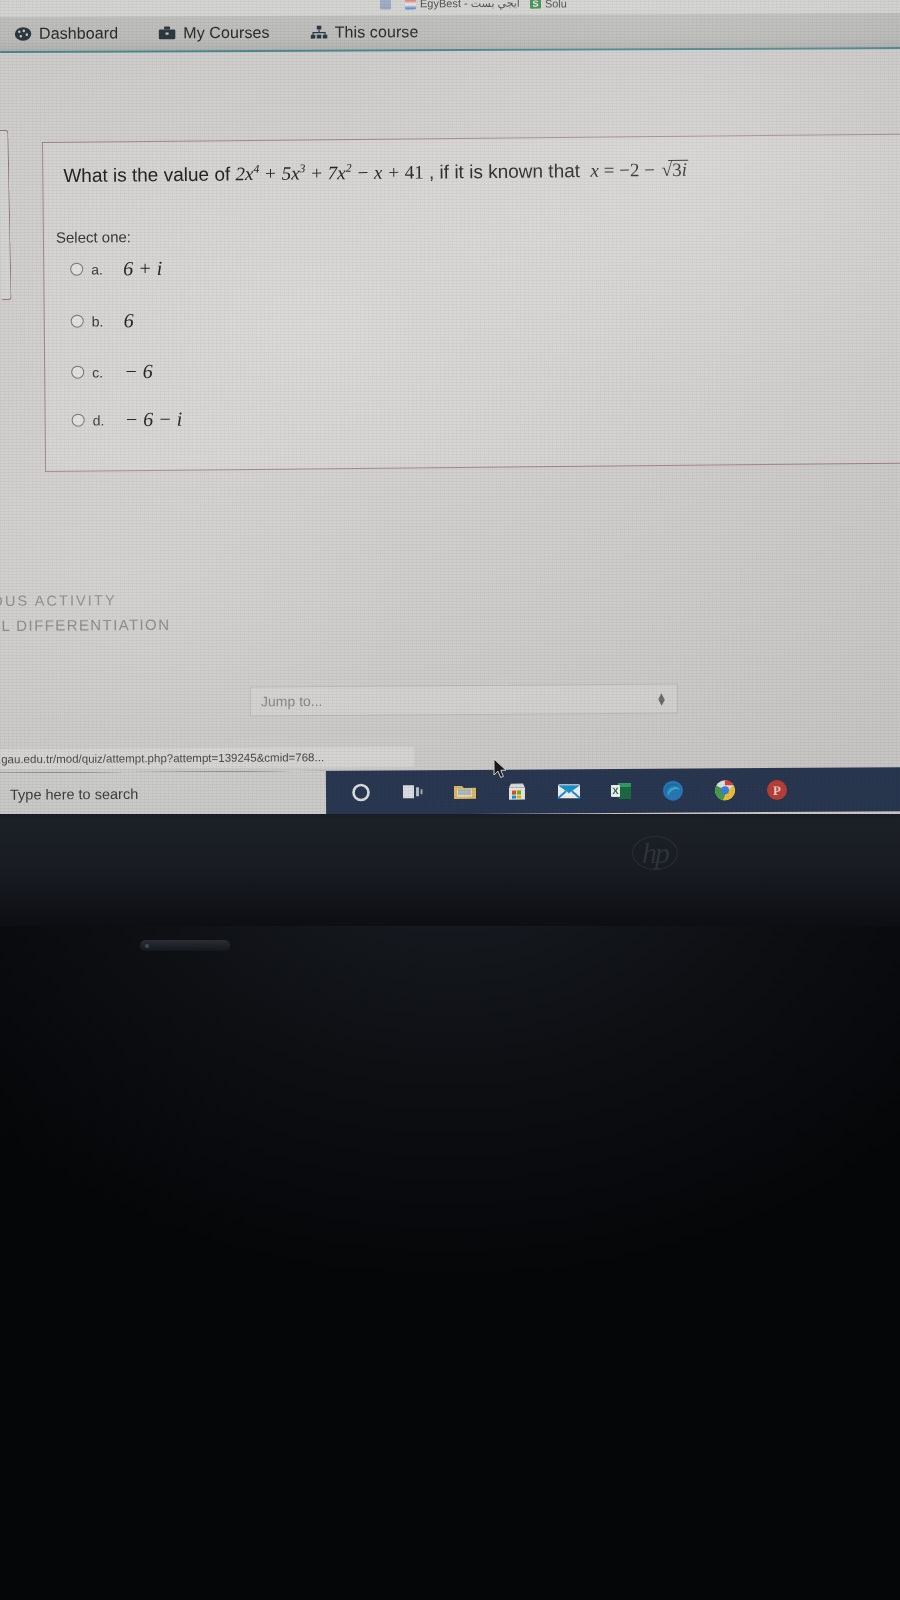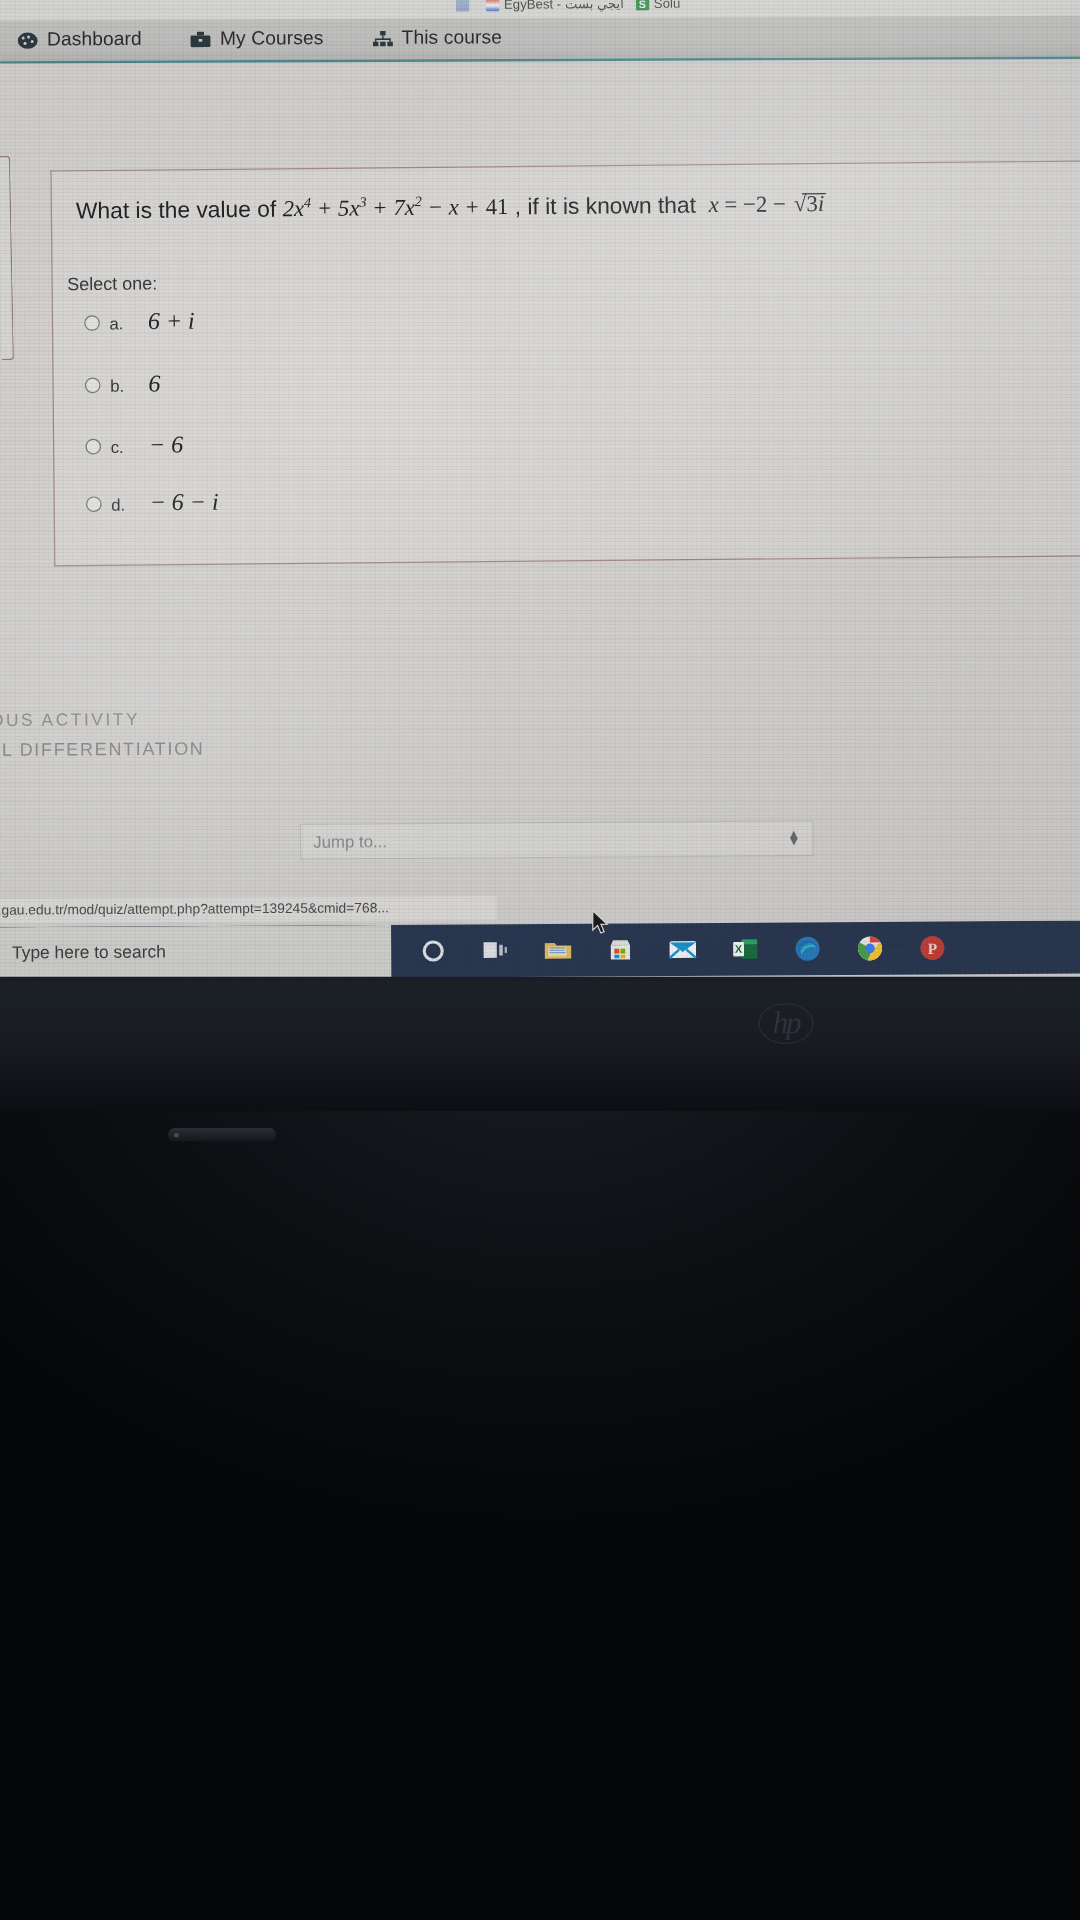--- a/index.html
+++ b/index.html
@@ -167,21 +167,21 @@
   }
   .bezel{
     position:absolute; left:0; top:0; width:900px; height:112px;
     background:linear-gradient(180deg,#1c2027 0%, #191c23 45%, #0c0e12 100%);
   }
   .hp-logo{
     position:absolute; left:632px; top:836px; width:46px; height:34px;
     border-radius:50%;
     border:1px solid rgba(120,130,145,.17);
     color:rgba(140,150,165,.18);
-    font-family:"Liberation Serif", serif; font-style:italic; font-size:26px;
+    font-family:"Liberation Serif", serif; font-style:italic; font-size:30px;
     display:flex; align-items:center; justify-content:center;
     z-index:5; letter-spacing:-2px;
   }
   .speaker{
     position:absolute; left:140px; top:940px; width:90px; height:11px;
     border-radius:6px;
     background:linear-gradient(180deg,#2a2e35,#14171c);
     z-index:5;
   }
   .speaker::before{

